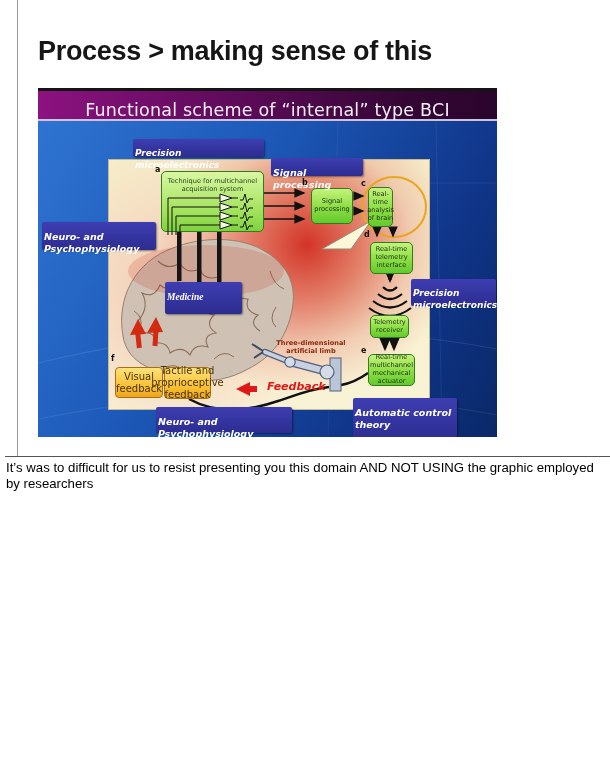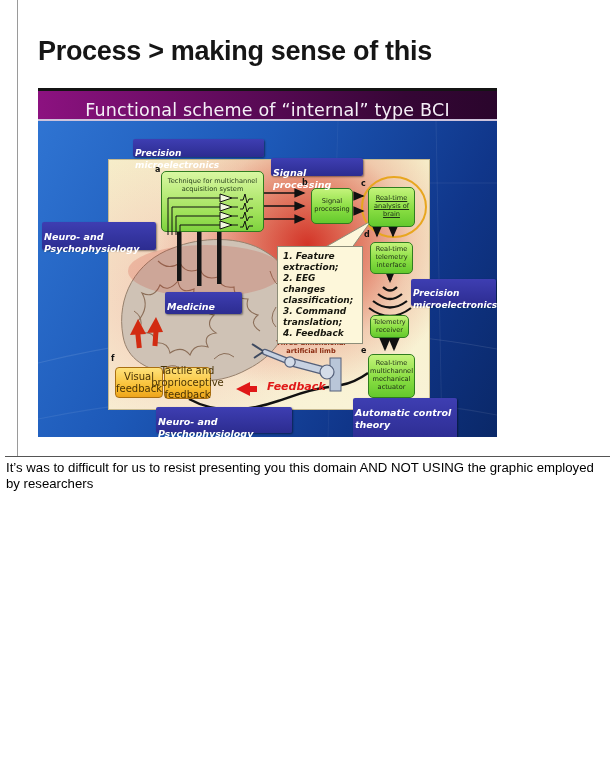--- a/index.html
+++ b/index.html
@@ -164,21 +164,21 @@
           <rect x="115" y="210" width="5" height="15" transform="rotate(4 117 217)"></rect>
           <polygon points="109,212 125,211 118,196"></polygon>
         </g>
 
         <polygon points="198,268 212,261 212,265 219,265 219,271 212,271 212,275" fill="#e01818"></polygon>
       </svg>
 
       <div class="dlabel z4" style="left:95px;top:18px;width:131px;height:17px;font-size:9px;">Precision microelectronics</div>
       <div class="dlabel z4" style="left:233px;top:37px;width:92px;height:16px;">Signal processing</div>
       <div class="dlabel z4" style="left:4px;top:101px;width:114px;height:28px;">Neuro- and Psychophysiology</div>
-      <div class="dlabel z4" style="left:127px;top:171px;width:77px;height:22px;">Medicine</div>
+      <div class="dlabel z4" style="left:127px;top:161px;width:77px;height:32px;font-family:Liberation Serif, serif;">Medicine</div>
       <div class="dlabel z4" style="left:373px;top:158px;width:85px;height:27px;font-size:9px;">Precision microelectronics</div>
       <div class="dlabel z4" style="left:118px;top:286px;width:136px;height:26px;">Neuro- and Psychophysiology</div>
       <div class="dlabel z4" style="left:315px;top:277px;width:104px;height:44px;">Automatic control theory</div>
 
       <div class="gbox acq z3" style="left:123px;top:50px;width:103px;height:61px;">
         <div class="acq-title">Technique for multichannel acquisition system</div>
         <svg style="display:block;width:103px;height:42px;" viewBox="0 0 103 42">
           <g stroke="#111" stroke-width="1" fill="none">
             <path d="M6,42 V5 H58"></path>
             <path d="M10,42 V14 H58"></path>
@@ -193,34 +193,28 @@
           <g fill="#f2f8e0" stroke="#111" stroke-width="1">
             <polygon points="58,1 58,9 70,5"></polygon>
             <polygon points="58,10 58,18 70,14"></polygon>
             <polygon points="58,19 58,27 70,23"></polygon>
             <polygon points="58,28 58,36 70,32"></polygon>
           </g>
         </svg>
       </div>
 
       <div class="gbox z3" style="left:273px;top:67px;width:42px;height:36px;">Signal processing</div>
-      <div class="gbox z3" style="left:330px;top:66px;width:47px;height:40px;text-decoration:underline;">Real-time analysis of brain</div>
+      <div class="gbox z3" style="left:330px;top:66px;width:25px;height:40px;">Real-time analysis of brain</div>
       <div class="gbox z3" style="left:332px;top:121px;width:43px;height:32px;">Real-time telemetry interface</div>
       <div class="gbox z3" style="left:332px;top:194px;width:39px;height:23px;">Telemetry receiver</div>
-      <div class="gbox z3" style="left:330px;top:233px;width:47px;height:44px;">Real-time multichannel mechanical actuator</div>
+      <div class="gbox z3" style="left:330px;top:233px;width:47px;height:32px;">Real-time multichannel mechanical actuator</div>
 
       <div class="ybox z3" style="left:77px;top:246px;width:48px;height:31px;">Visual feedback</div>
       <div class="ybox z3" style="left:126px;top:246px;width:47px;height:32px;text-align:center;">Tactile and proprioceptive feedback</div>
 
-      <div class="callout z5">
-        <div>1. Feature extraction;</div>
-        <div>2. EEG changes classification;</div>
-        <div>3. Command translation;</div>
-        <div>4. Feedback</div>
-      </div>
 
       <div class="limb-note z3">Three-dimensional artificial limb</div>
       <div class="feedback-note z3">Feedback</div>
 
       <div class="marker z4" style="left:117px;top:44px;">a</div>
       <div class="marker z4" style="left:264px;top:57px;">b</div>
       <div class="marker z4" style="left:323px;top:58px;">c</div>
       <div class="marker z4" style="left:326px;top:109px;">d</div>
       <div class="marker z4" style="left:323px;top:225px;">e</div>
       <div class="marker z4" style="left:73px;top:233px;">f</div>

